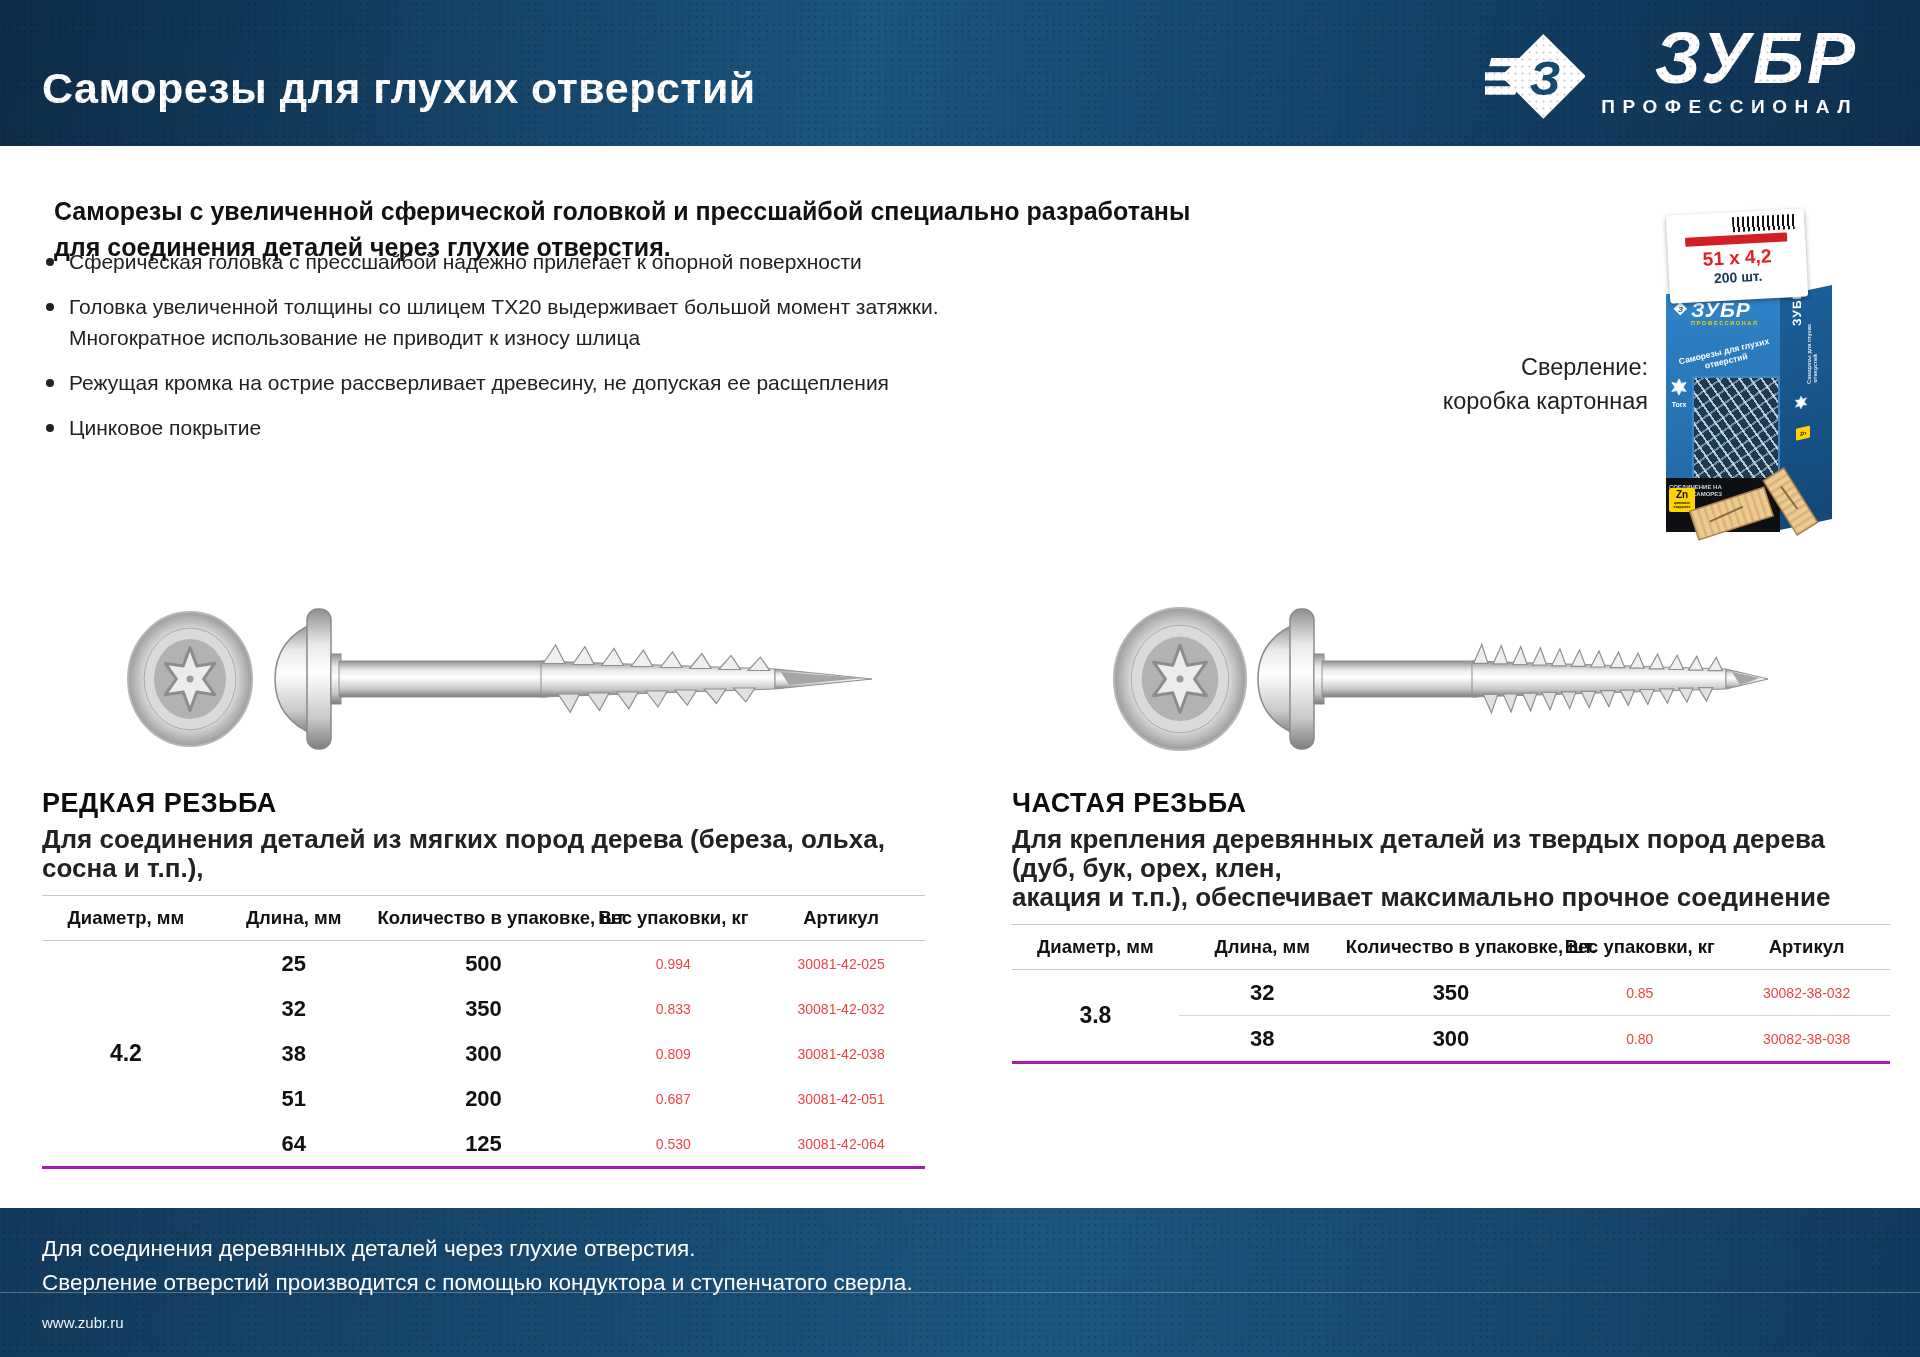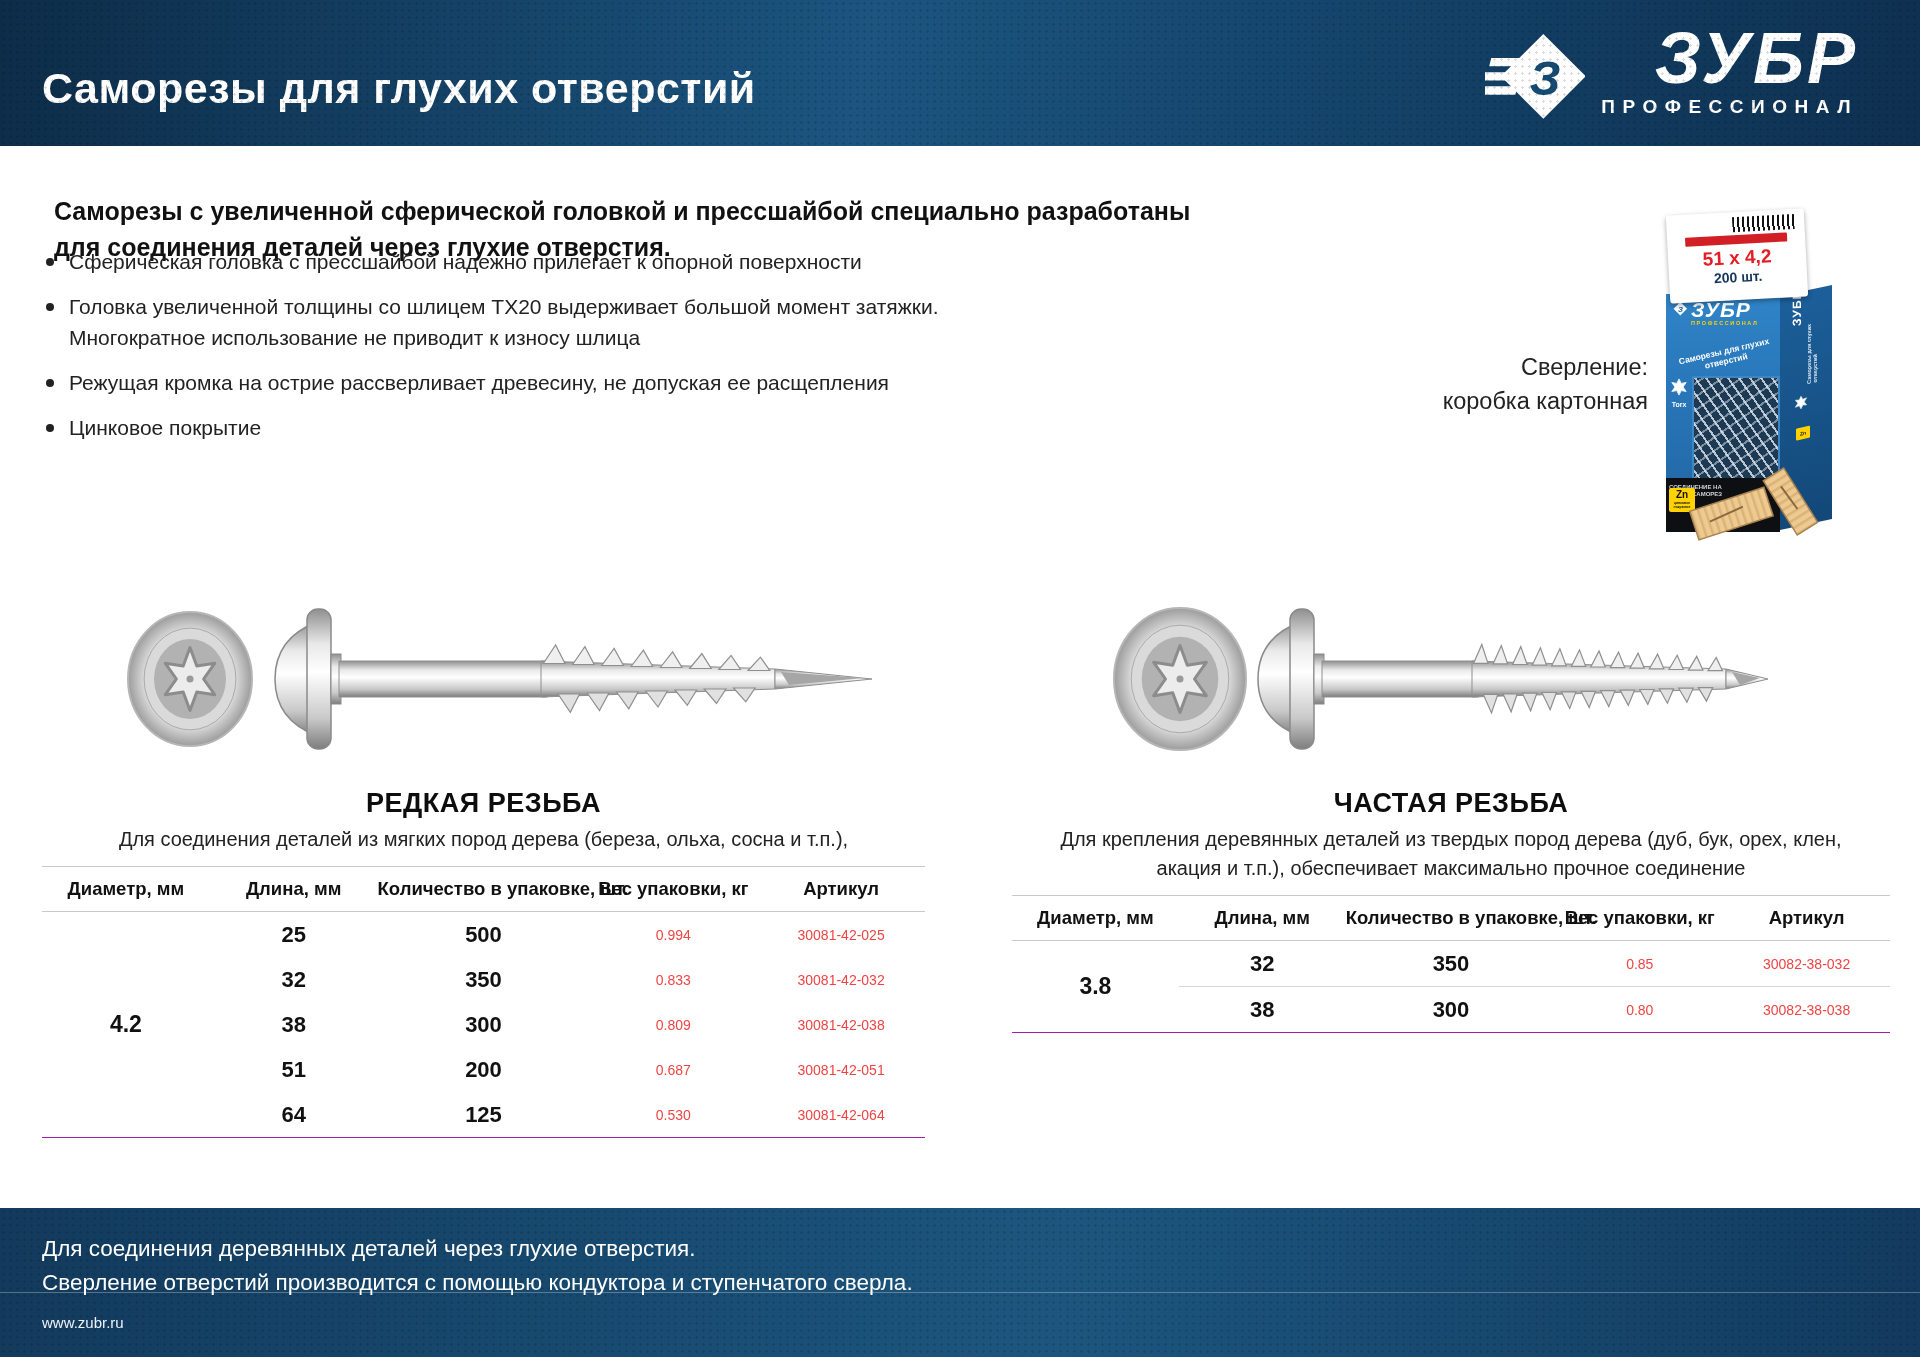--- a/index.html
+++ b/index.html
@@ -79,24 +79,24 @@
 
   
   .screw{position:absolute;top:592px;}
   .screw.a{left:118px;}
   .screw.b{left:1100px;}
 
   
   .spec{position:absolute;top:788px;}
   .spec.left{left:42px;width:883px;}
   .spec.right{left:1012px;width:878px;}
-  .spec h2{margin:0 0 6px 0;text-align:center;font-size:27px;font-weight:800;letter-spacing:.5px;color:#0d0d0d;}
-  .spec .sub{text-align:center;font-size:20px;line-height:29px;color:#222;margin-bottom:12px;font-weight:400;}
+  .spec h2{margin:0 0 6px 0;text-align:left;font-size:27px;font-weight:800;letter-spacing:.5px;color:#0d0d0d;}
+  .spec .sub{text-align:left;font-size:26px;line-height:29px;color:#222;margin-bottom:12px;font-weight:700;}
   .spec .sub span{display:block;}
-  .spec table{width:100%;border-collapse:collapse;table-layout:fixed;border-bottom:1px solid #a21caf;}
+  .spec table{width:100%;border-collapse:collapse;table-layout:fixed;border-bottom:3px solid #a21caf;}
   .spec col.c1,.spec col.c2,.spec col.c4,.spec col.c5{width:19%;}
   .spec col.c3{width:24%;}
   .spec th{font-size:18.5px;font-weight:700;color:#111;padding:11px 0;white-space:nowrap;
         border-top:1px solid #c9c9c9;border-bottom:1px solid #c9c9c9;text-align:center;}
   .spec td{text-align:center;height:45px;padding:0;font-size:22px;color:#111;}
   .spec td.bold{font-weight:700;margin-top:20px;}
   .spec td.light{font-weight:400;color:#ef4444;font-size:14px;}
   .spec td.dia{font-weight:700;font-size:23px;}
   .spec.right tbody tr:first-child td.sep{border-bottom:1px solid #d6d6d6;}
 

